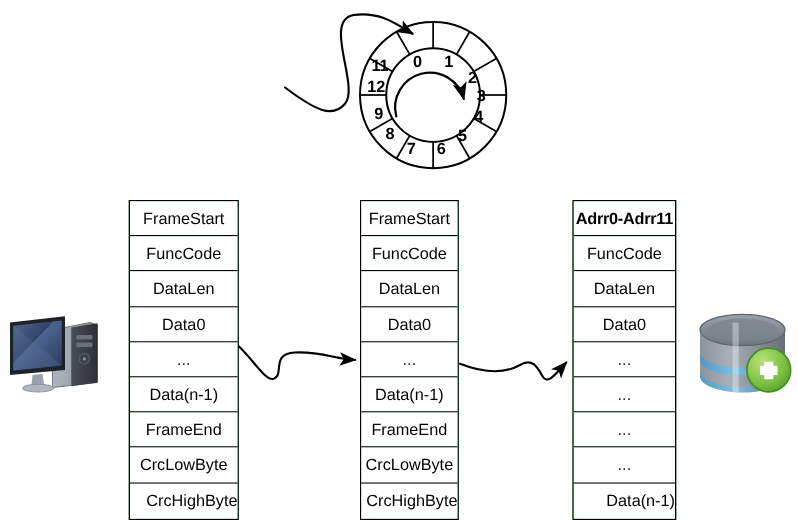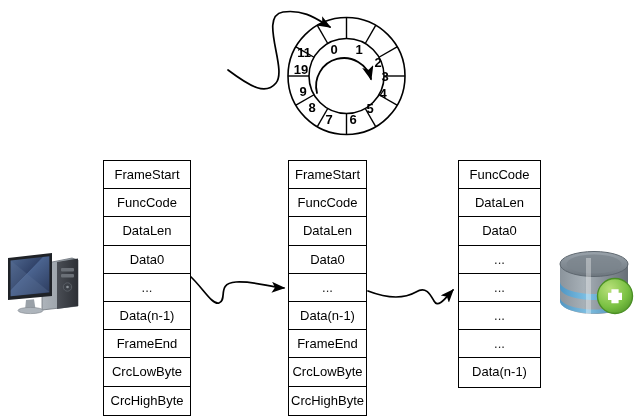--- a/index.html
+++ b/index.html
@@ -42,20 +42,21 @@
     height: 28.2px;
     line-height: 28.2px;
     text-align: center;
     font-size: 13px;
     white-space: nowrap;
     overflow: hidden;
     background: #fff;
   }
   .frame-table .cell:last-child {
     border-bottom: none;
+    text-align: right;
   }
   .frame-table .cell.bold {
     font-weight: bold;
     letter-spacing: -0.2px;
   }
   .frame-table .cell.ellipsis {
     font-size: 13px;
     color: #222;
   }
   #table-client   { left: 103px; top: 160px; width: 88px; }
@@ -189,21 +190,21 @@
     <span class="ring-label" style="left:334px; top:49px;">0</span>
     <span class="ring-label" style="left:359px; top:49px;">1</span>
     <span class="ring-label" style="left:378px; top:62px;">2</span>
     <span class="ring-label" style="left:385px; top:76px;">3</span>
     <span class="ring-label" style="left:383px; top:93px;">4</span>
     <span class="ring-label" style="left:370px; top:108px;">5</span>
     <span class="ring-label" style="left:353px; top:119px;">6</span>
     <span class="ring-label" style="left:329px; top:119px;">7</span>
     <span class="ring-label" style="left:312px; top:107px;">8</span>
     <span class="ring-label" style="left:303px; top:91px;">9</span>
-    <span class="ring-label" style="left:301px; top:69px;">19</span>
+    <span class="ring-label" style="left:301px; top:69px;">12</span>
     <span class="ring-label" style="left:304px; top:52px;">11</span>
   </div>
 
   <div class="frame-table" id="table-client">
     <div class="cell">FrameStart</div>
     <div class="cell">FuncCode</div>
     <div class="cell">DataLen</div>
     <div class="cell">Data0</div>
     <div class="cell ellipsis">...</div>
     <div class="cell">Data(n-1)</div>
@@ -218,20 +219,21 @@
     <div class="cell">DataLen</div>
     <div class="cell">Data0</div>
     <div class="cell ellipsis">...</div>
     <div class="cell">Data(n-1)</div>
     <div class="cell">FrameEnd</div>
     <div class="cell">CrcLowByte</div>
     <div class="cell">CrcHighByte</div>
   </div>
 
   <div class="frame-table" id="table-storage">
+    <div class="cell bold">Adrr0-Adrr11</div>
     <div class="cell">FuncCode</div>
     <div class="cell">DataLen</div>
     <div class="cell">Data0</div>
     <div class="cell ellipsis">...</div>
     <div class="cell ellipsis">...</div>
     <div class="cell ellipsis">...</div>
     <div class="cell ellipsis">...</div>
     <div class="cell">Data(n-1)</div>
   </div>
 

